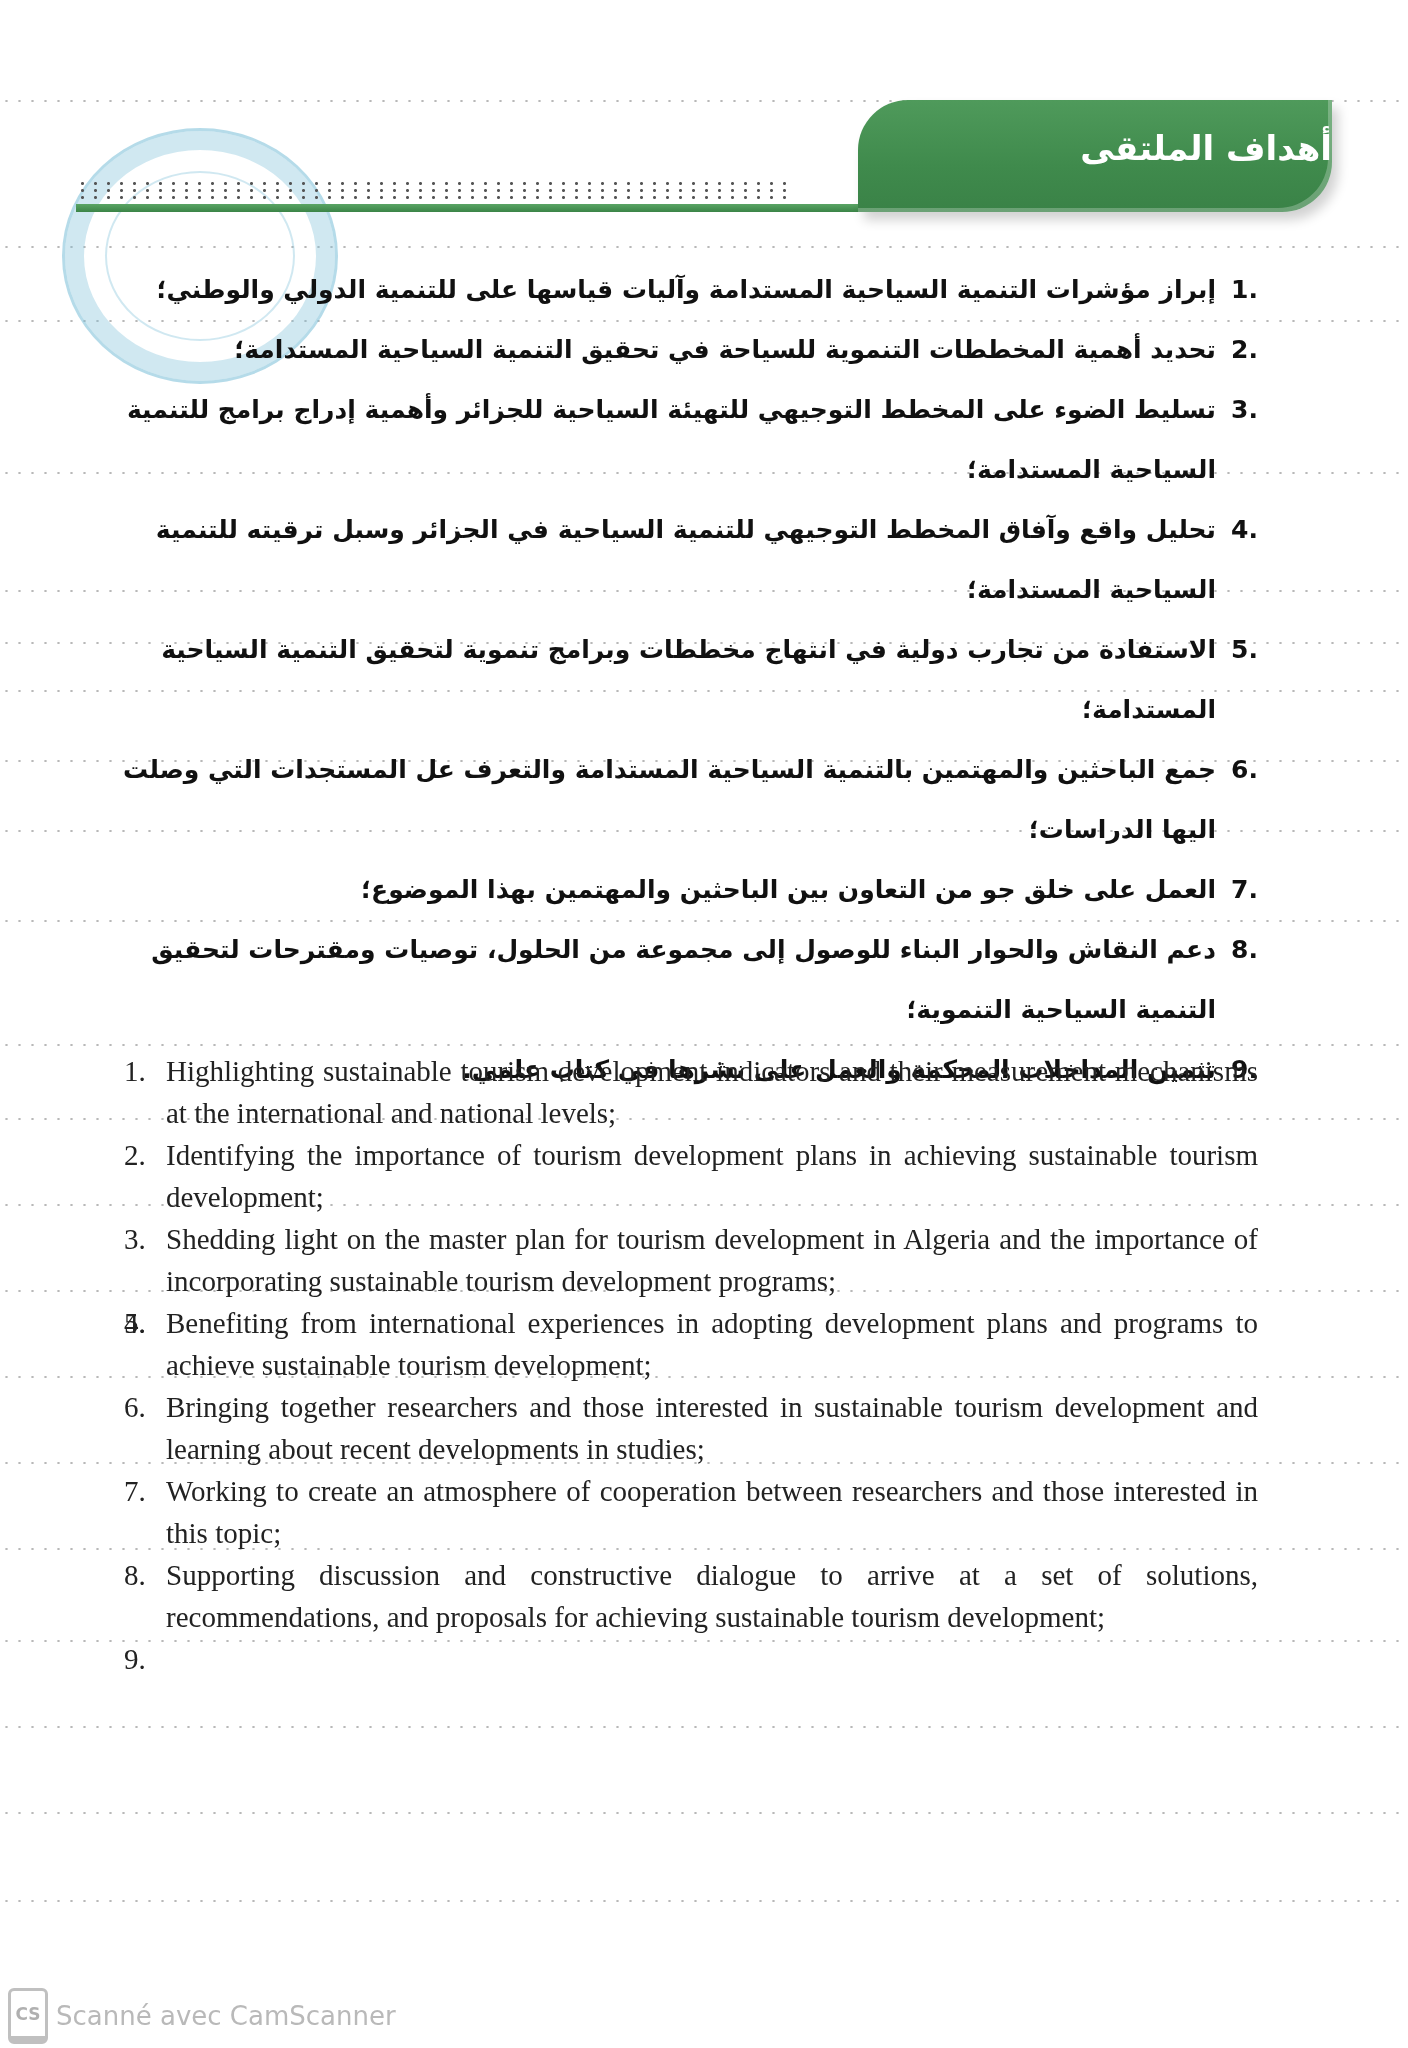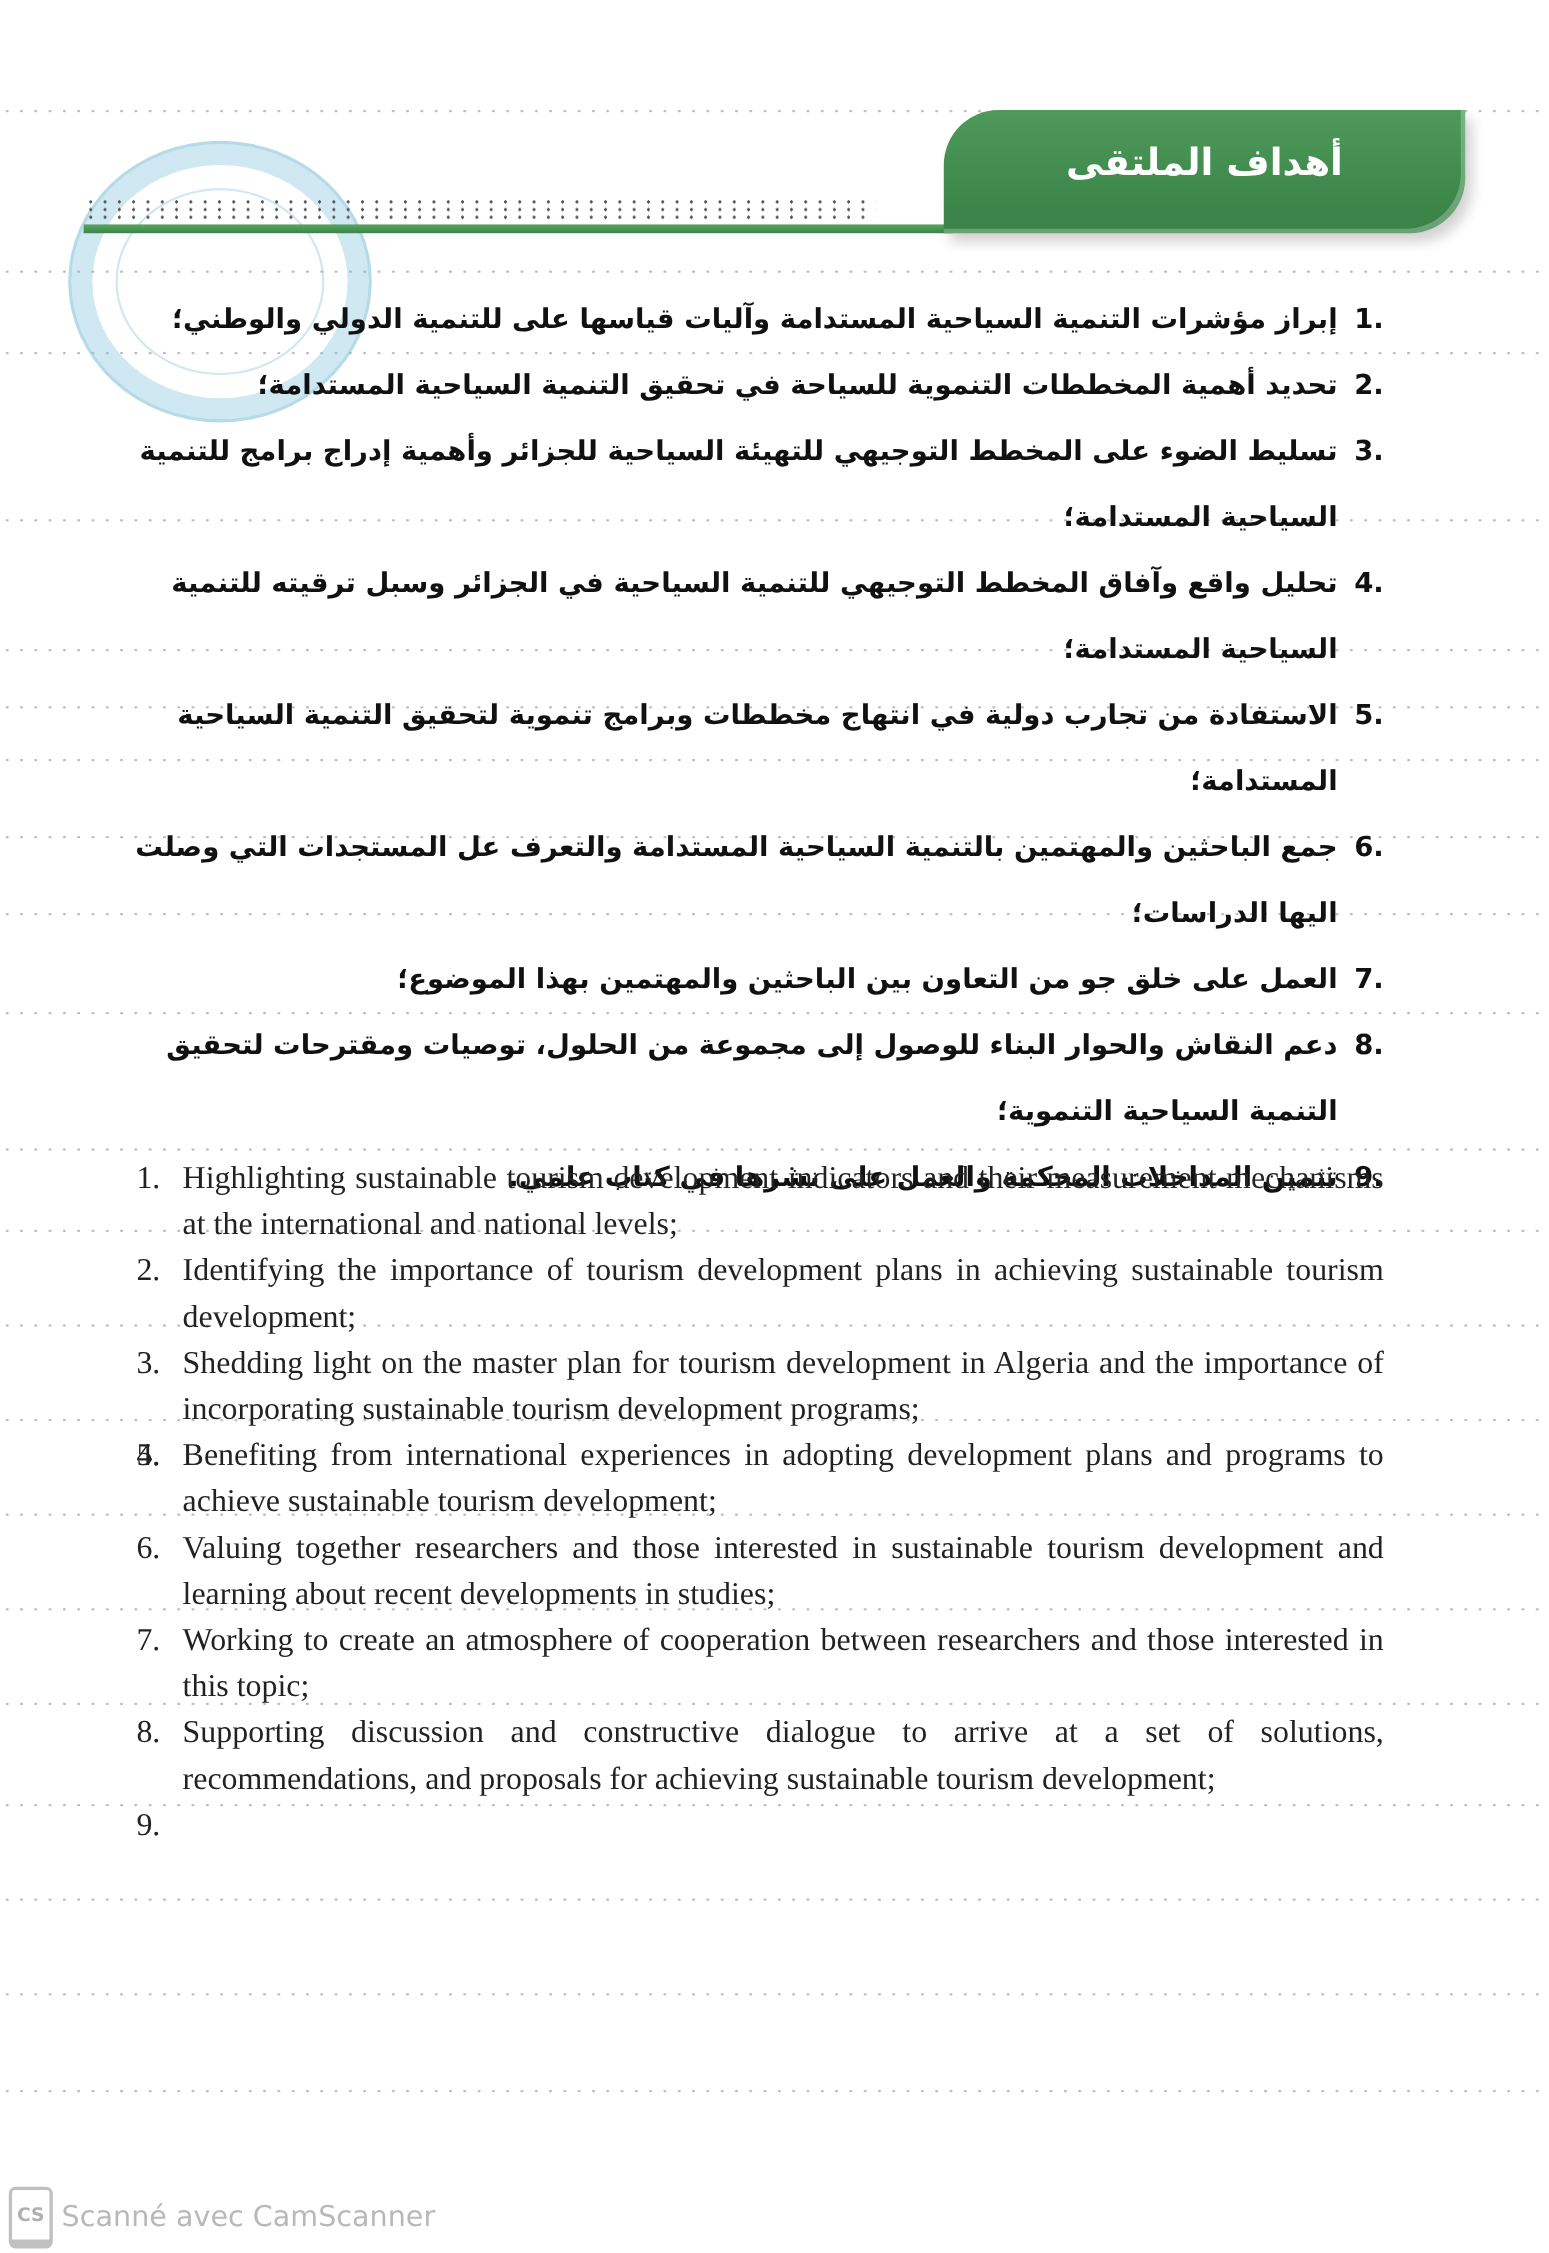--- a/index.html
+++ b/index.html
@@ -25,21 +25,21 @@
     border-radius: 50%;
     border: 2px solid rgba(120,190,215,0.35);
   }
   .banner {
     position: absolute; left: 858px; top: 100px; width: 474px; height: 112px;
     background: linear-gradient(180deg, #4f9a5b 0%, #3f8a4c 60%, #3a8247 100%);
     border-radius: 50px 0 50px 0;
     box-shadow: 6px 8px 12px rgba(0,0,0,0.18), inset -4px -4px 0 rgba(255,255,255,0.25);
   }
   .banner-title {
-    position: absolute; left: 0; right: 0; top: 28px; text-align: center;
+    position: absolute; left: 0; right: 0; top: 28px; text-align: right;
     color: #ffffff; font-size: 34px; font-weight: bold;
     font-family: "DejaVu Sans", sans-serif;
     direction: rtl;
   }
   .banner-bar {
     position: absolute; left: 76px; top: 204px; width: 790px; height: 8px;
     background: linear-gradient(180deg, #5aa565, #3b8447);
   }
   .banner-dots {
     position: absolute; left: 76px; top: 180px; width: 720px; height: 22px;
@@ -121,21 +121,21 @@
     <div class="ar-item"><span class="ar-num">8.</span><span>دعم النقاش والحوار البناء للوصول إلى مجموعة من الحلول، توصيات ومقترحات لتحقيق التنمية السياحية التنموية؛</span></div>
     <div class="ar-item"><span class="ar-num">9.</span><span>تثمين المداخلات المحكمة والعمل على نشرها في كتاب علمي.</span></div>
   </div>
 
 <div class="en-list" id="en-list">
     <div class="en-item"><span class="en-num">1.</span><span>Highlighting sustainable tourism development indicators and their measurement mechanisms at the international and national levels;</span></div>
     <div class="en-item"><span class="en-num">2.</span><span>Identifying the importance of tourism development plans in achieving sustainable tourism development;</span></div>
     <div class="en-item"><span class="en-num">3.</span><span>Shedding light on the master plan for tourism development in Algeria and the importance of incorporating sustainable tourism development programs;</span></div>
     <div class="en-item"><span class="en-num">4.</span></div>
     <div class="en-item"><span class="en-num">5.</span><span>Benefiting from international experiences in adopting development plans and programs to achieve sustainable tourism development;</span></div>
-    <div class="en-item"><span class="en-num">6.</span><span>Valuing together researchers and those interested in sustainable tourism development and learning about recent developments in studies;</span></div>
+    <div class="en-item"><span class="en-num">6.</span><span>Bringing together researchers and those interested in sustainable tourism development and learning about recent developments in studies;</span></div>
     <div class="en-item"><span class="en-num">7.</span><span>Working to create an atmosphere of cooperation between researchers and those interested in this topic;</span></div>
     <div class="en-item"><span class="en-num">8.</span><span>Supporting discussion and constructive dialogue to arrive at a set of solutions, recommendations, and proposals for achieving sustainable tourism development;</span></div>
     <div class="en-item"><span class="en-num">9.</span></div>
   </div>
 
 <div class="footer">
   <div class="cs-logo">CS</div>
   <span>Scanné avec CamScanner</span>
 </div>
 

